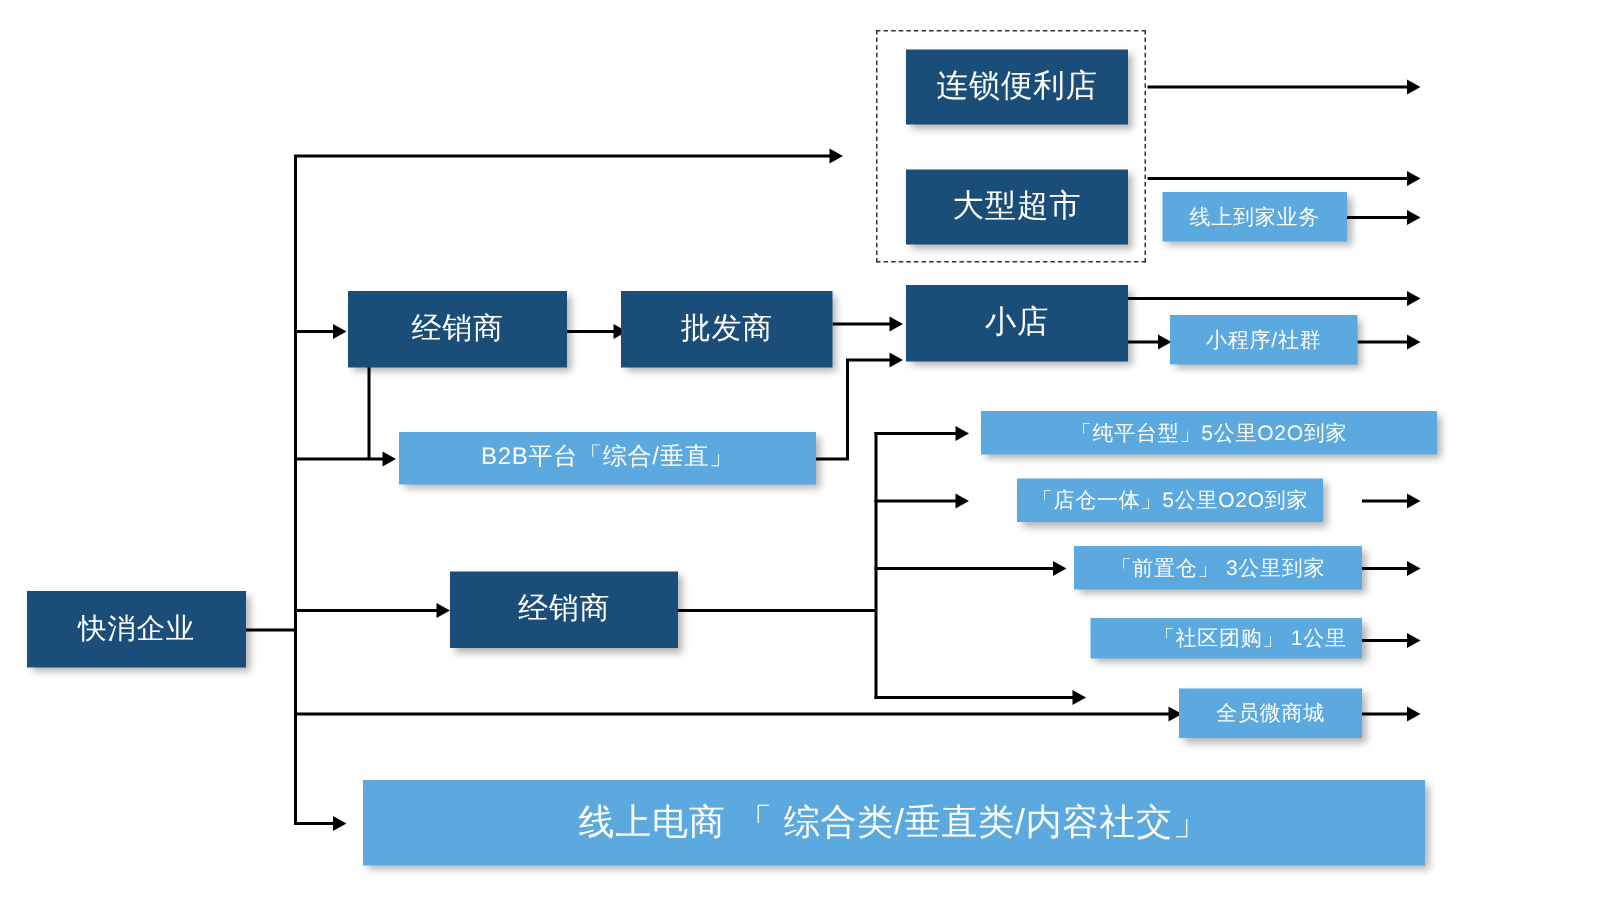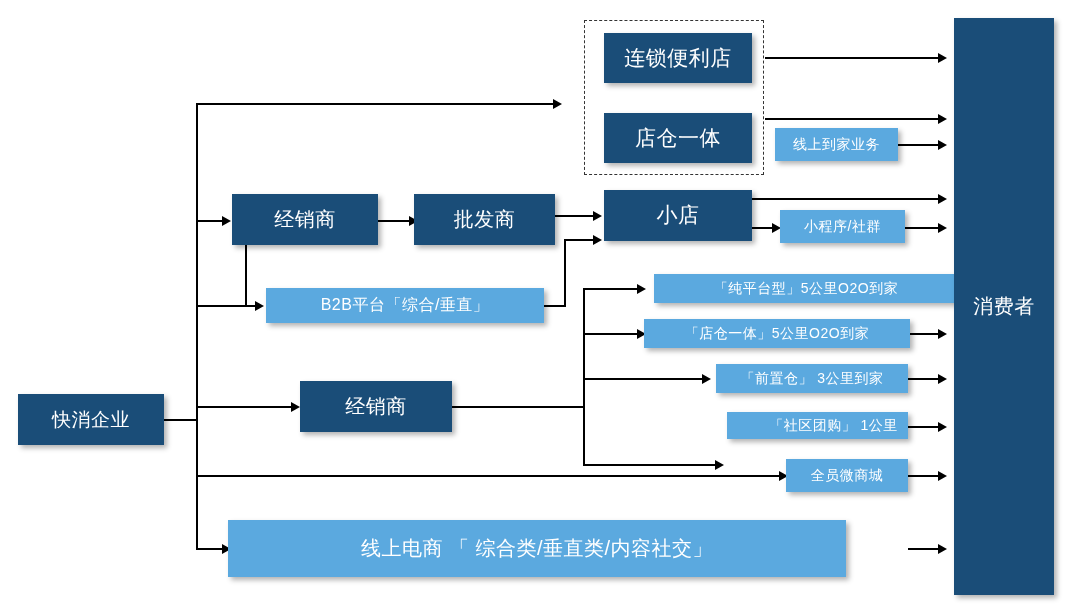--- a/index.html
+++ b/index.html
@@ -155,21 +155,21 @@
 
   <div class="node dark" style="left:18px; top:394px; width:146px; height:51px; font-size:19px;">
     <span>快消企业</span>
   </div>
 
   <div class="node dark" style="left:604px; top:33px; width:148px; height:50px; font-size:21px;">
     <span>连锁便利店</span>
   </div>
 
   <div class="node dark" style="left:604px; top:113px; width:148px; height:50px; font-size:21px;">
-    <span>店仓一体</span>
+    <span>大型超市</span>
   </div>
 
   <div class="node light" style="left:775px; top:128px; width:123px; height:33px; font-size:14px;">
     <span>线上到家业务</span>
   </div>
 
   <div class="node dark" style="left:604px; top:190px; width:148px; height:51px; font-size:21px;">
     <span>小店</span>
   </div>
 
@@ -190,37 +190,34 @@
   </div>
 
   <div class="node dark" style="left:300px; top:381px; width:152px; height:51px; font-size:20px;">
     <span>经销商</span>
   </div>
 
   <div class="node light" style="left:654px; top:274px; width:304px; height:29px; font-size:14px;">
     <span>「纯平台型」5公里O2O到家</span>
   </div>
 
-  <div class="node light" style="left:644px; top:319px; width:266px; height:29px; font-size:14px;">
+  <div class="node light" style="left:678px; top:319px; width:204px; height:29px; font-size:14px;">
     <span>「店仓一体」5公里O2O到家</span>
   </div>
 
   <div class="node light" style="left:716px; top:364px; width:192px; height:29px; font-size:14px;">
     <span>「前置仓」 3公里到家</span>
   </div>
 
   <div class="node light" style="left:727px; top:412px; width:181px; height:27px; font-size:14px;padding-left:32px;">
     <span>「社区团购」 1公里</span>
   </div>
 
   <div class="node light" style="left:786px; top:459px; width:122px; height:33px; font-size:14px;">
     <span>全员微商城</span>
   </div>
 
-  <div class="node light" style="left:228px; top:520px; width:618px; height:57px; font-size:20px;">
+  <div class="node light" style="left:242px; top:520px; width:708px; height:57px; font-size:24px;">
     <span>线上电商 「 综合类/垂直类/内容社交」</span>
   </div>
 
-  <div class="node dark" style="left:954px; top:18px; width:100px; height:577px; font-size:20px;">
-    <span>消费者</span>
-  </div>
 
 </div>
 
 </body></html>

